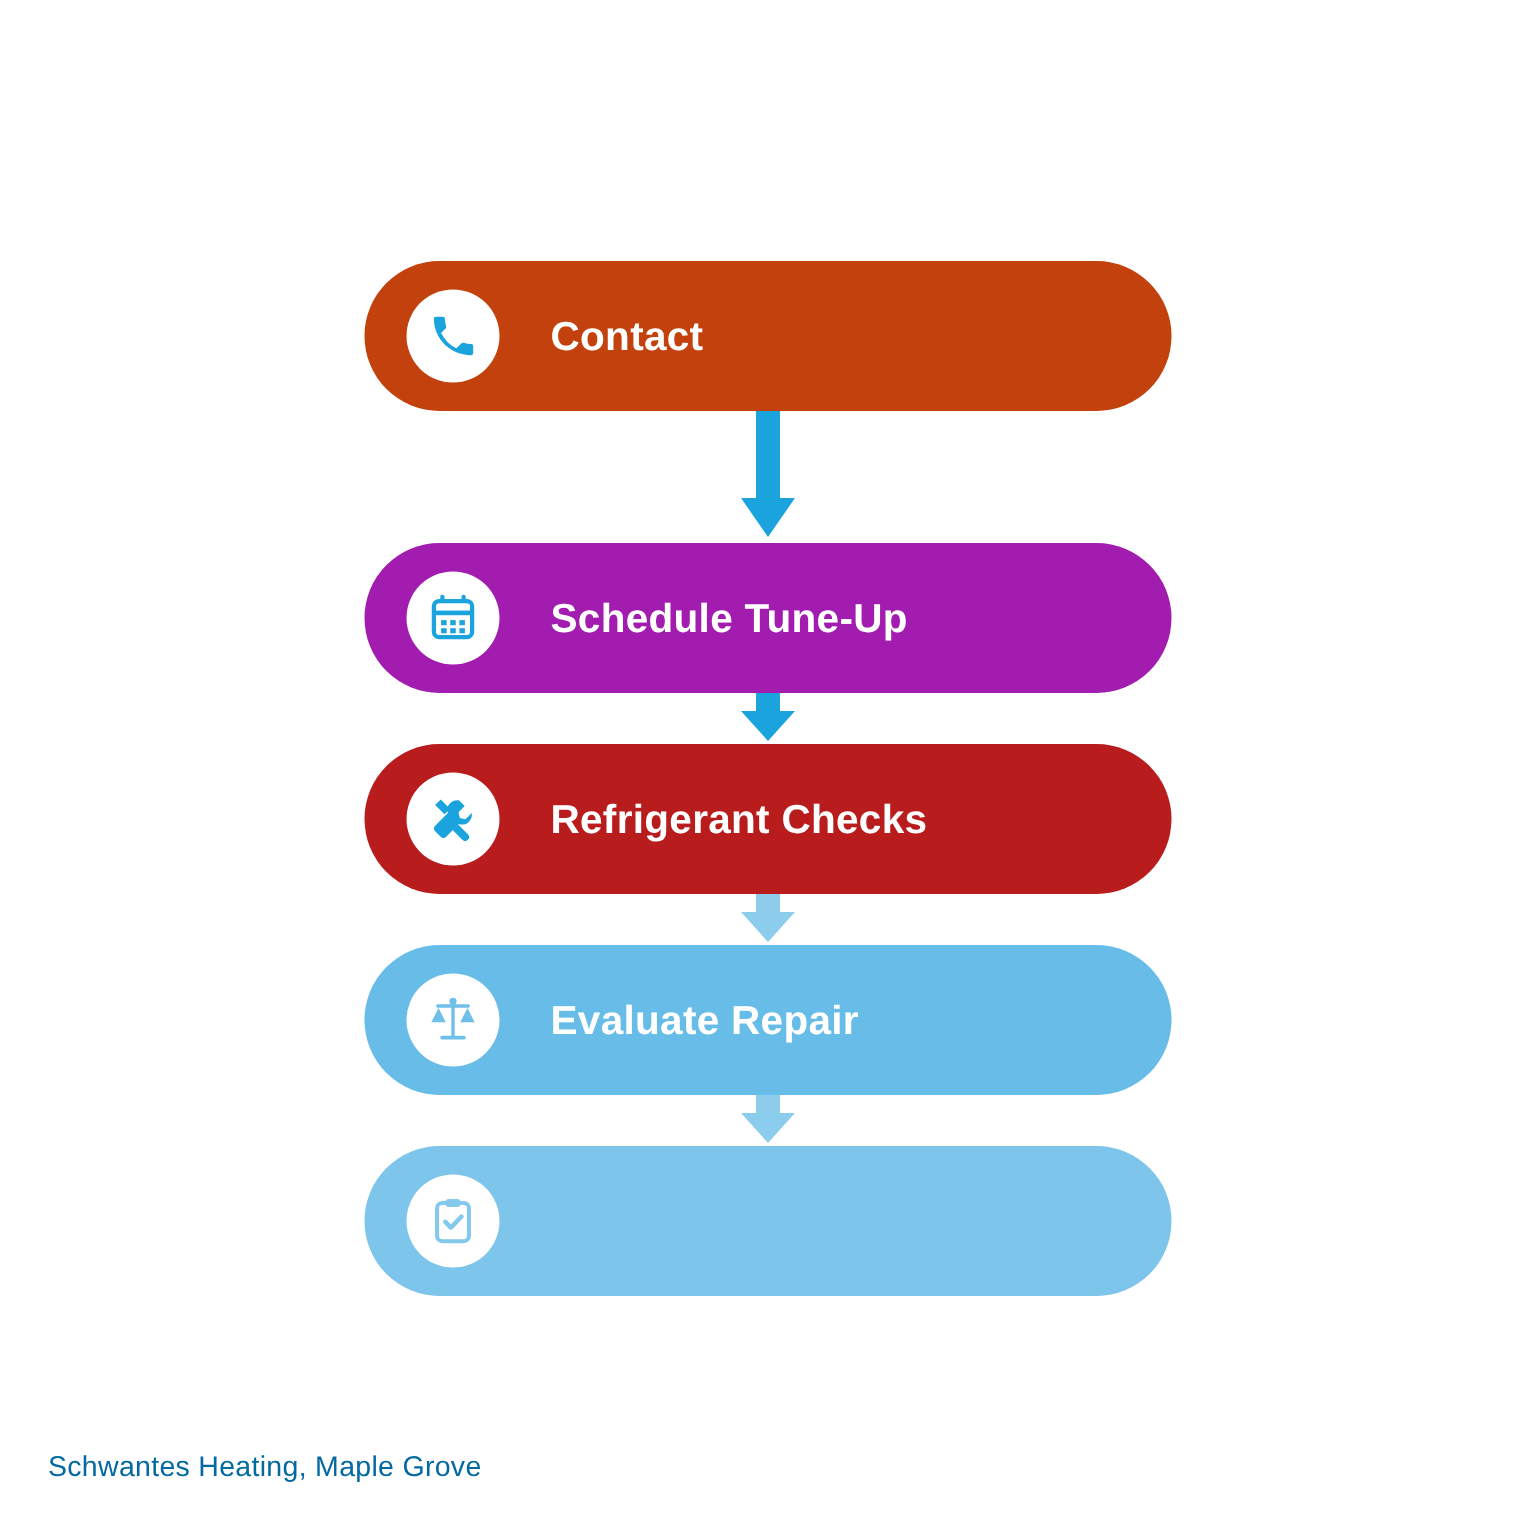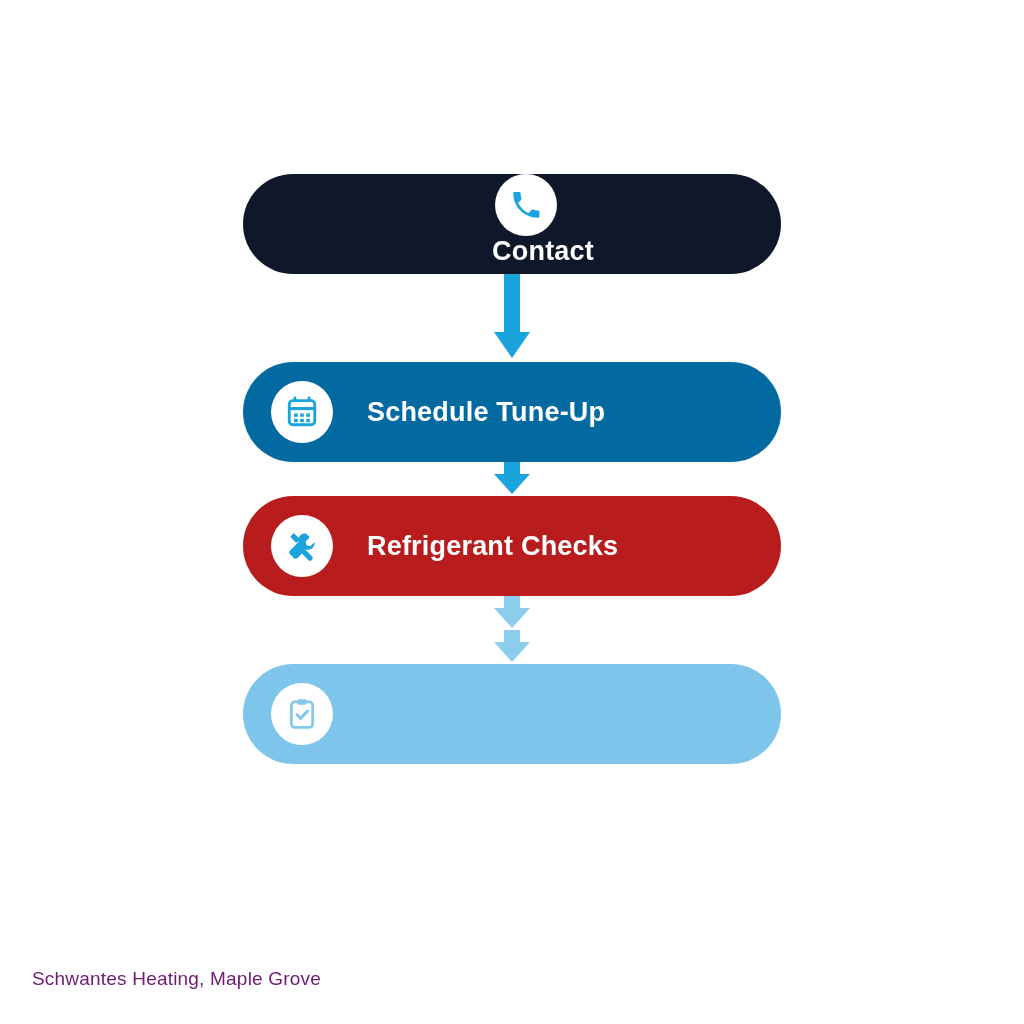--- a/index.html
+++ b/index.html
@@ -76,39 +76,39 @@
   }
 </style>
 </head>
 <body>
 
 <div id="flow-canvas">
 
   <div class="flow-wrap">
 
     <div class="step-row">
-      <div class="step-pill" id="pill-0" style="background: #0f172a; flex-direction: column;">
+      <div class="step-pill" id="pill-0" style="background: #c2410c;">
         <div class="icon-circle">
           <svg width="34" height="34" viewBox="0 0 24 24" aria-hidden="true">
             <path d="M6.6 10.8c1.5 3 4 5.5 7 7l2.3-2.3c.3-.3.7-.4 1.1-.3 1.1.4 2.3.6 3.5.6.6 0 1 .4 1 1V20c0 .6-.4 1-1 1C10.7 21 3 13.3 3 3.9c0-.6.4-1 1-1h3.2c.6 0 1 .4 1 1 0 1.2.2 2.4.6 3.5.1.4 0 .8-.3 1.1l-2.3 2.3z" fill="#1ba3de"></path>
           </svg>
         </div>
         <div class="step-label">Contact</div>
       </div>
     </div>
 
     <div class="arrow-gap" style="height:88px;">
       <svg class="arrow-svg" width="44" height="88" viewBox="0 0 44 88" aria-hidden="true">
         <rect x="14" y="0" width="16" height="62" fill="#1ba3de"></rect>
         <polygon points="4,58 40,58 22,84" fill="#1ba3de"></polygon>
       </svg>
     </div>
 
     <div class="step-row">
-      <div class="step-pill" id="pill-1" style="background: #0369a1;">
+      <div class="step-pill" id="pill-1" style="background: #a21caf;">
         <div class="icon-circle">
           <svg width="34" height="34" viewBox="0 0 24 24" aria-hidden="true">
             <path d="M7 2v2M17 2v2" stroke="#1ba3de" stroke-width="2" stroke-linecap="round"></path>
             <rect x="3" y="4" width="18" height="17" rx="2.5" fill="none" stroke="#1ba3de" stroke-width="2"></rect>
             <rect x="3" y="8.5" width="18" height="2.2" fill="#1ba3de"></rect>
             <rect x="6.4" y="13" width="2.6" height="2.4" fill="#1ba3de"></rect>
             <rect x="10.7" y="13" width="2.6" height="2.4" fill="#1ba3de"></rect>
             <rect x="15" y="13" width="2.6" height="2.4" fill="#1ba3de"></rect>
             <rect x="6.4" y="16.8" width="2.6" height="2.4" fill="#1ba3de"></rect>
             <rect x="10.7" y="16.8" width="2.6" height="2.4" fill="#1ba3de"></rect>
@@ -139,20 +139,35 @@
       </div>
     </div>
 
     <div class="arrow-gap" style="height:34px;">
       <svg class="arrow-svg" width="44" height="34" viewBox="0 0 44 34" aria-hidden="true">
         <rect x="14" y="0" width="16" height="16" fill="#8ccdee"></rect>
         <polygon points="4,12 40,12 22,32" fill="#8ccdee"></polygon>
       </svg>
     </div>
 
+    <div class="step-row">
+      <div class="step-pill" id="pill-3" style="background: rgb(104, 188, 232);">
+        <div class="icon-circle">
+          <svg width="34" height="34" viewBox="0 0 24 24" aria-hidden="true">
+            <rect x="11.2" y="3" width="1.6" height="17" fill="#6fc0e9"></rect>
+            <rect x="6" y="19.4" width="12" height="1.8" rx="0.9" fill="#6fc0e9"></rect>
+            <rect x="4" y="4.6" width="16" height="1.6" rx="0.8" fill="#6fc0e9"></rect>
+            <path d="M5.2 6.4 1.8 13h6.8z" fill="#6fc0e9"></path>
+            <path d="M18.8 6.4 15.4 13h6.8z" fill="#6fc0e9"></path>
+            <circle cx="12" cy="3.2" r="1.7" fill="#6fc0e9"></circle>
+          </svg>
+        </div>
+        <div class="step-label">Evaluate Repair</div>
+      </div>
+    </div>
 
     <div class="arrow-gap" style="height:34px;">
       <svg class="arrow-svg" width="44" height="34" viewBox="0 0 44 34" aria-hidden="true">
         <rect x="14" y="0" width="16" height="16" fill="#8ccdee"></rect>
         <polygon points="4,12 40,12 22,32" fill="#8ccdee"></polygon>
       </svg>
     </div>
 
     <div class="step-row">
       <div class="step-pill" id="pill-4" style="background: rgb(126, 197, 235);">
@@ -161,14 +176,14 @@
             <rect x="4.5" y="3.5" width="15" height="18" rx="2.4" fill="none" stroke="#84c9ec" stroke-width="1.9"></rect>
             <rect x="8.6" y="1.6" width="6.8" height="3.8" rx="1.3" fill="#84c9ec"></rect>
             <path d="M8.4 12.4l2.6 2.7 5-5.2" fill="none" stroke="#84c9ec" stroke-width="2.1" stroke-linecap="round" stroke-linejoin="round"></path>
           </svg>
         </div>
       </div>
     </div>
 
   </div>
 
-  <div class="caption" style="color: #701a75;">Schwantes Heating, Maple Grove</div>
+  <div class="caption" style="color: #0369a1;">Schwantes Heating, Maple Grove</div>
 </div>
 
 </body></html>

